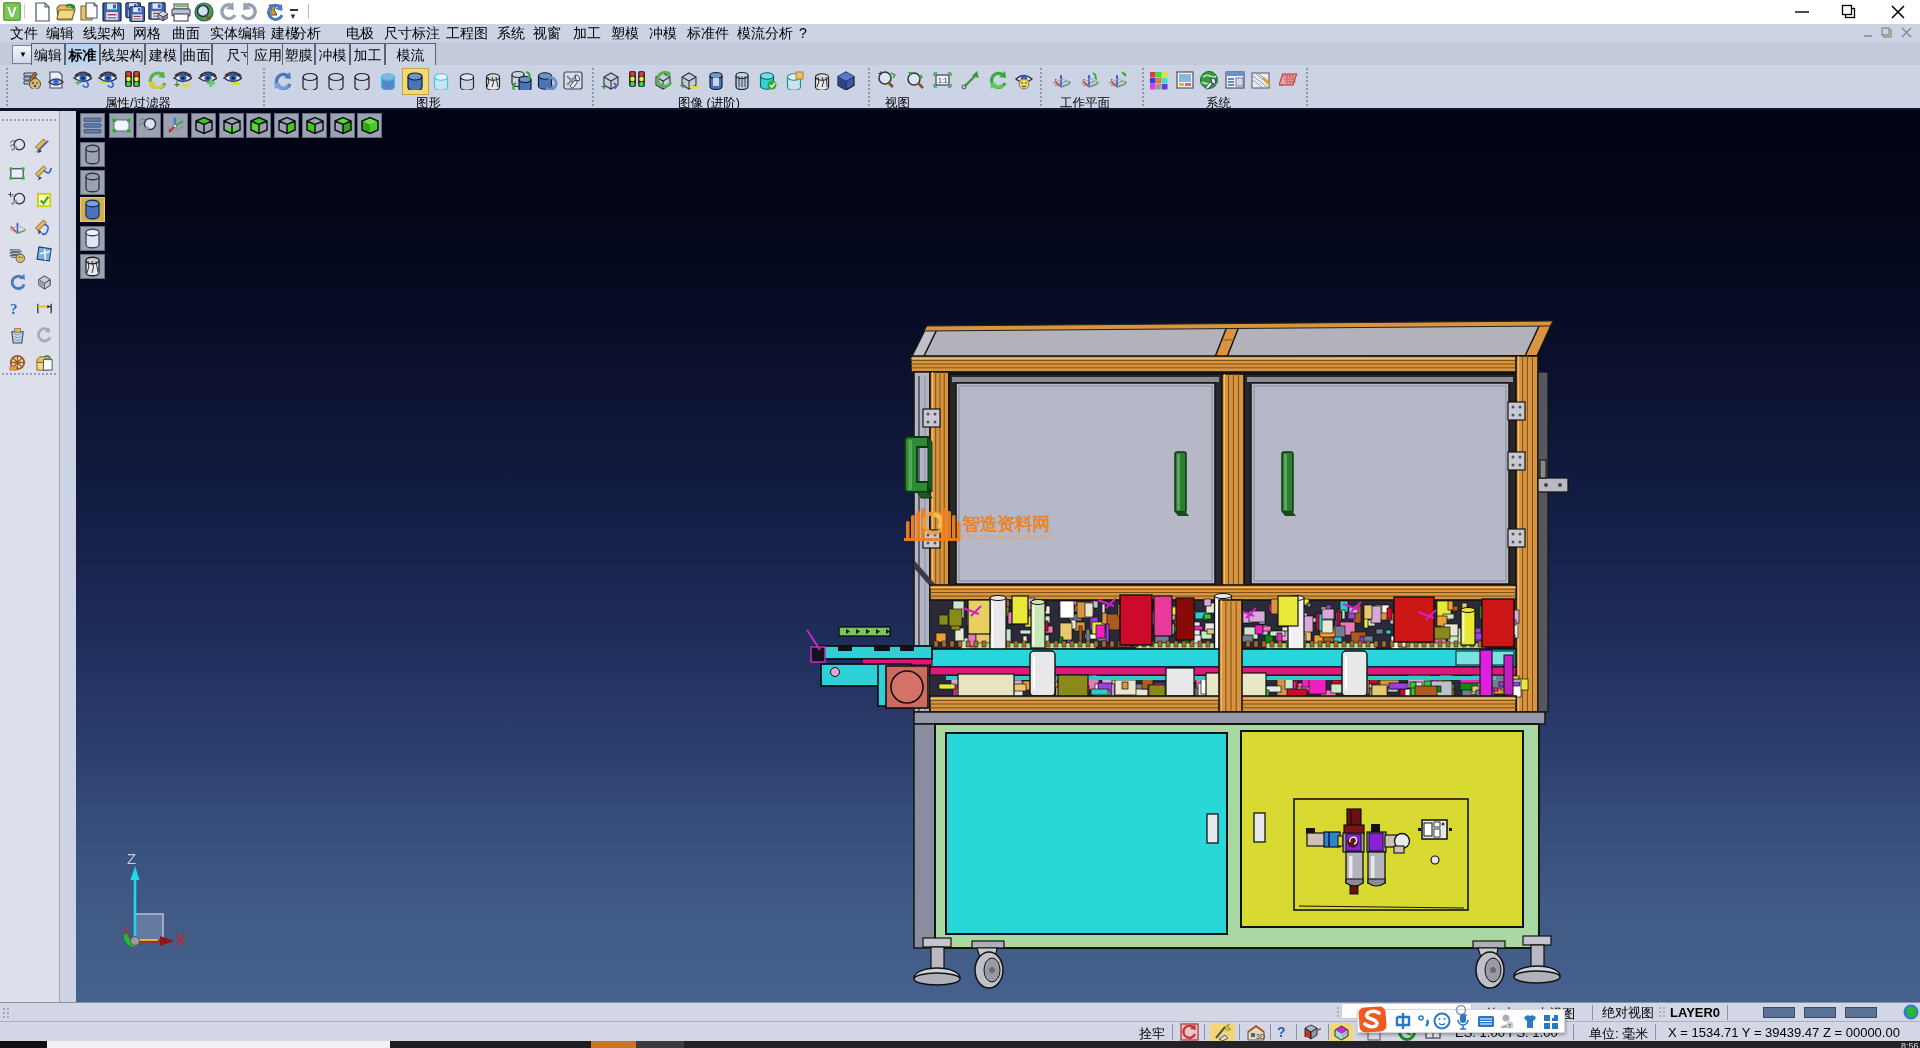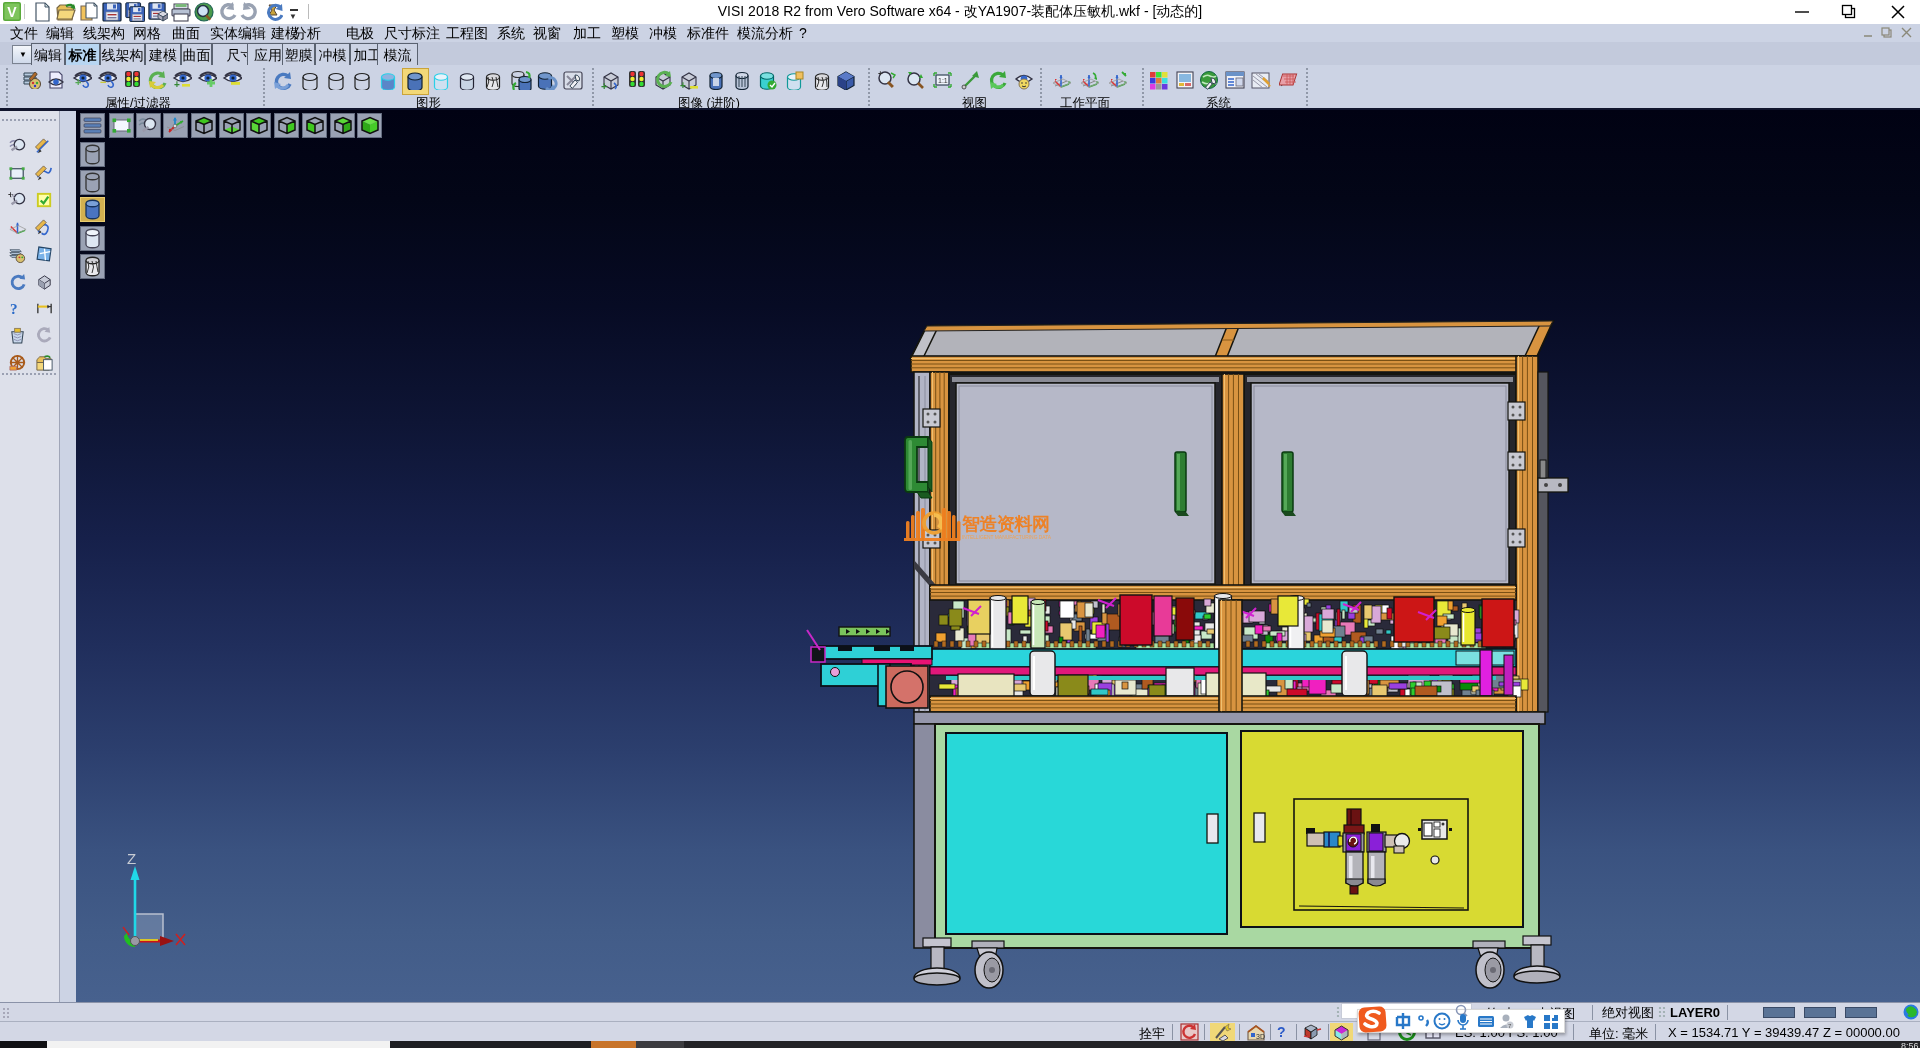--- a/index.html
+++ b/index.html
@@ -20,21 +20,20 @@
 .vbtn.sel{background:#d2b050;border:1px solid #e8cc70}
 #status1{position:absolute;left:0;top:1002px;width:1920px;height:19px;background:#d3d7e5;border-top:1px solid #8a92a8;font-size:13px;color:#000}
 #status2{position:absolute;left:0;top:1021px;width:1920px;height:20px;background:#d3d7e5;border-top:1px solid #aab0c0;font-size:13px;color:#000}
 #taskbar{position:absolute;left:0;top:1041px;width:1920px;height:7px;background:#1b1b1f}
 .sit{position:absolute;white-space:nowrap}
 .vsep{position:absolute;width:1px;background:#8a92a4}
 #sogou{position:absolute;left:1357px;top:1009px;width:208px;height:24px;background:#fff;border:1px solid #d8d8d8;box-shadow:1px 2px 3px rgba(0,0,0,.3)}
 </style></head><body>
 <div id="app">
 <div id="titlebar">
-<div id="title-text">VISI 2018 R2 from Vero Software x64 - 改YA1907-装配体压敏机.wkf - [动态的]</div>
 <svg class="ticon" style="left:3px;top:2px" width="18" height="19" viewBox="0 0 18 19">
         <rect x="0" y="0" width="18" height="19" rx="2" fill="#5aaa3a"></rect>
         <rect x="1.5" y="1.5" width="15" height="16" rx="1" fill="#7ec45c"></rect>
         <text x="9" y="15" font-size="14" font-weight="bold" text-anchor="middle" fill="#fff" font-family="Liberation Sans">V</text>
       </svg>
 <div style="position:absolute;left:24px;top:4px;width:1px;height:15px;background:#ccc"></div>
 <svg class="ticon" style="left:33px;top:2px" width="20" height="20" viewBox="0 0 20 20">
         <path d="M3 1 h9 l4 4 v14 h-13 z" fill="#fff" stroke="#456" stroke-width="1.2"></path>
         <path d="M12 1 l4 4 h-4 z" fill="#cdd" stroke="#456" stroke-width="1"></path>
       </svg>
@@ -156,34 +155,34 @@
 <div class="tab" style="left:31px;width:34px">编辑</div>
 <div class="tab active" style="left:65px;width:35px">标准</div>
 <div class="tab" style="left:100px;width:45px">线架构</div>
 <div class="tab" style="left:145px;width:36px">建模</div>
 <div class="tab" style="left:181px;width:31px">曲面</div>
 <div class="tab" style="left:212px;width:57px">尺寸</div>
 <div class="tab" style="left:247px;width:42px">应用</div>
 <div class="tab" style="left:282px;width:33px">塑膜</div>
 <div class="tab" style="left:315px;width:35px">冲模</div>
 <div class="tab" style="left:350px;width:35px">加工</div>
-<div class="tab" style="left:377px;width:41px">模流</div>
+<div class="tab" style="left:385px;width:51px">模流</div>
 </div>
 <div id="toolbar">
 <div class="gsep" style="left:6px"></div>
 <div class="gsep" style="left:263px"></div>
 <div class="gsep" style="left:592px"></div>
 <div class="gsep" style="left:868px"></div>
 <div class="gsep" style="left:1040px"></div>
 <div class="gsep" style="left:1142px"></div>
 <div class="gsep" style="left:1306px"></div>
 <div class="glabel" style="left:105px">属性/过滤器</div>
 <div class="glabel" style="left:416px">图形</div>
 <div class="glabel" style="left:678px">图像 (进阶)</div>
-<div class="glabel" style="left:962px">视图</div>
+<div class="glabel" style="left:885px">视图</div>
 <div class="glabel" style="left:1060px">工作平面</div>
 <div class="glabel" style="left:1206px">系统</div>
 <svg class="ticon" style="left:22px;top:5px" width="20" height="19" viewBox="0 0 20 19">
         <path d="M2 3 h12 v3 h-12 z M2 7 h12 v3 h-12 z M2 11 h12 v3 h-12 z" fill="#b8cce0" stroke="#345" stroke-width="1"></path>
         <circle cx="13" cy="14" r="5.5" fill="#d8c070" stroke="#543" stroke-width="1"></circle>
         <circle cx="11" cy="13" r="1.2" fill="#c33"></circle>
         <circle cx="15" cy="13" r="1.2" fill="#3a3"></circle>
         <circle cx="13" cy="16" r="1.2" fill="#33c"></circle>
         <rect x="13" y="2" width="3" height="9" transform="rotate(40 13 2)" fill="#b06a2a" stroke="#543" stroke-width=".8"></rect>
       </svg>

